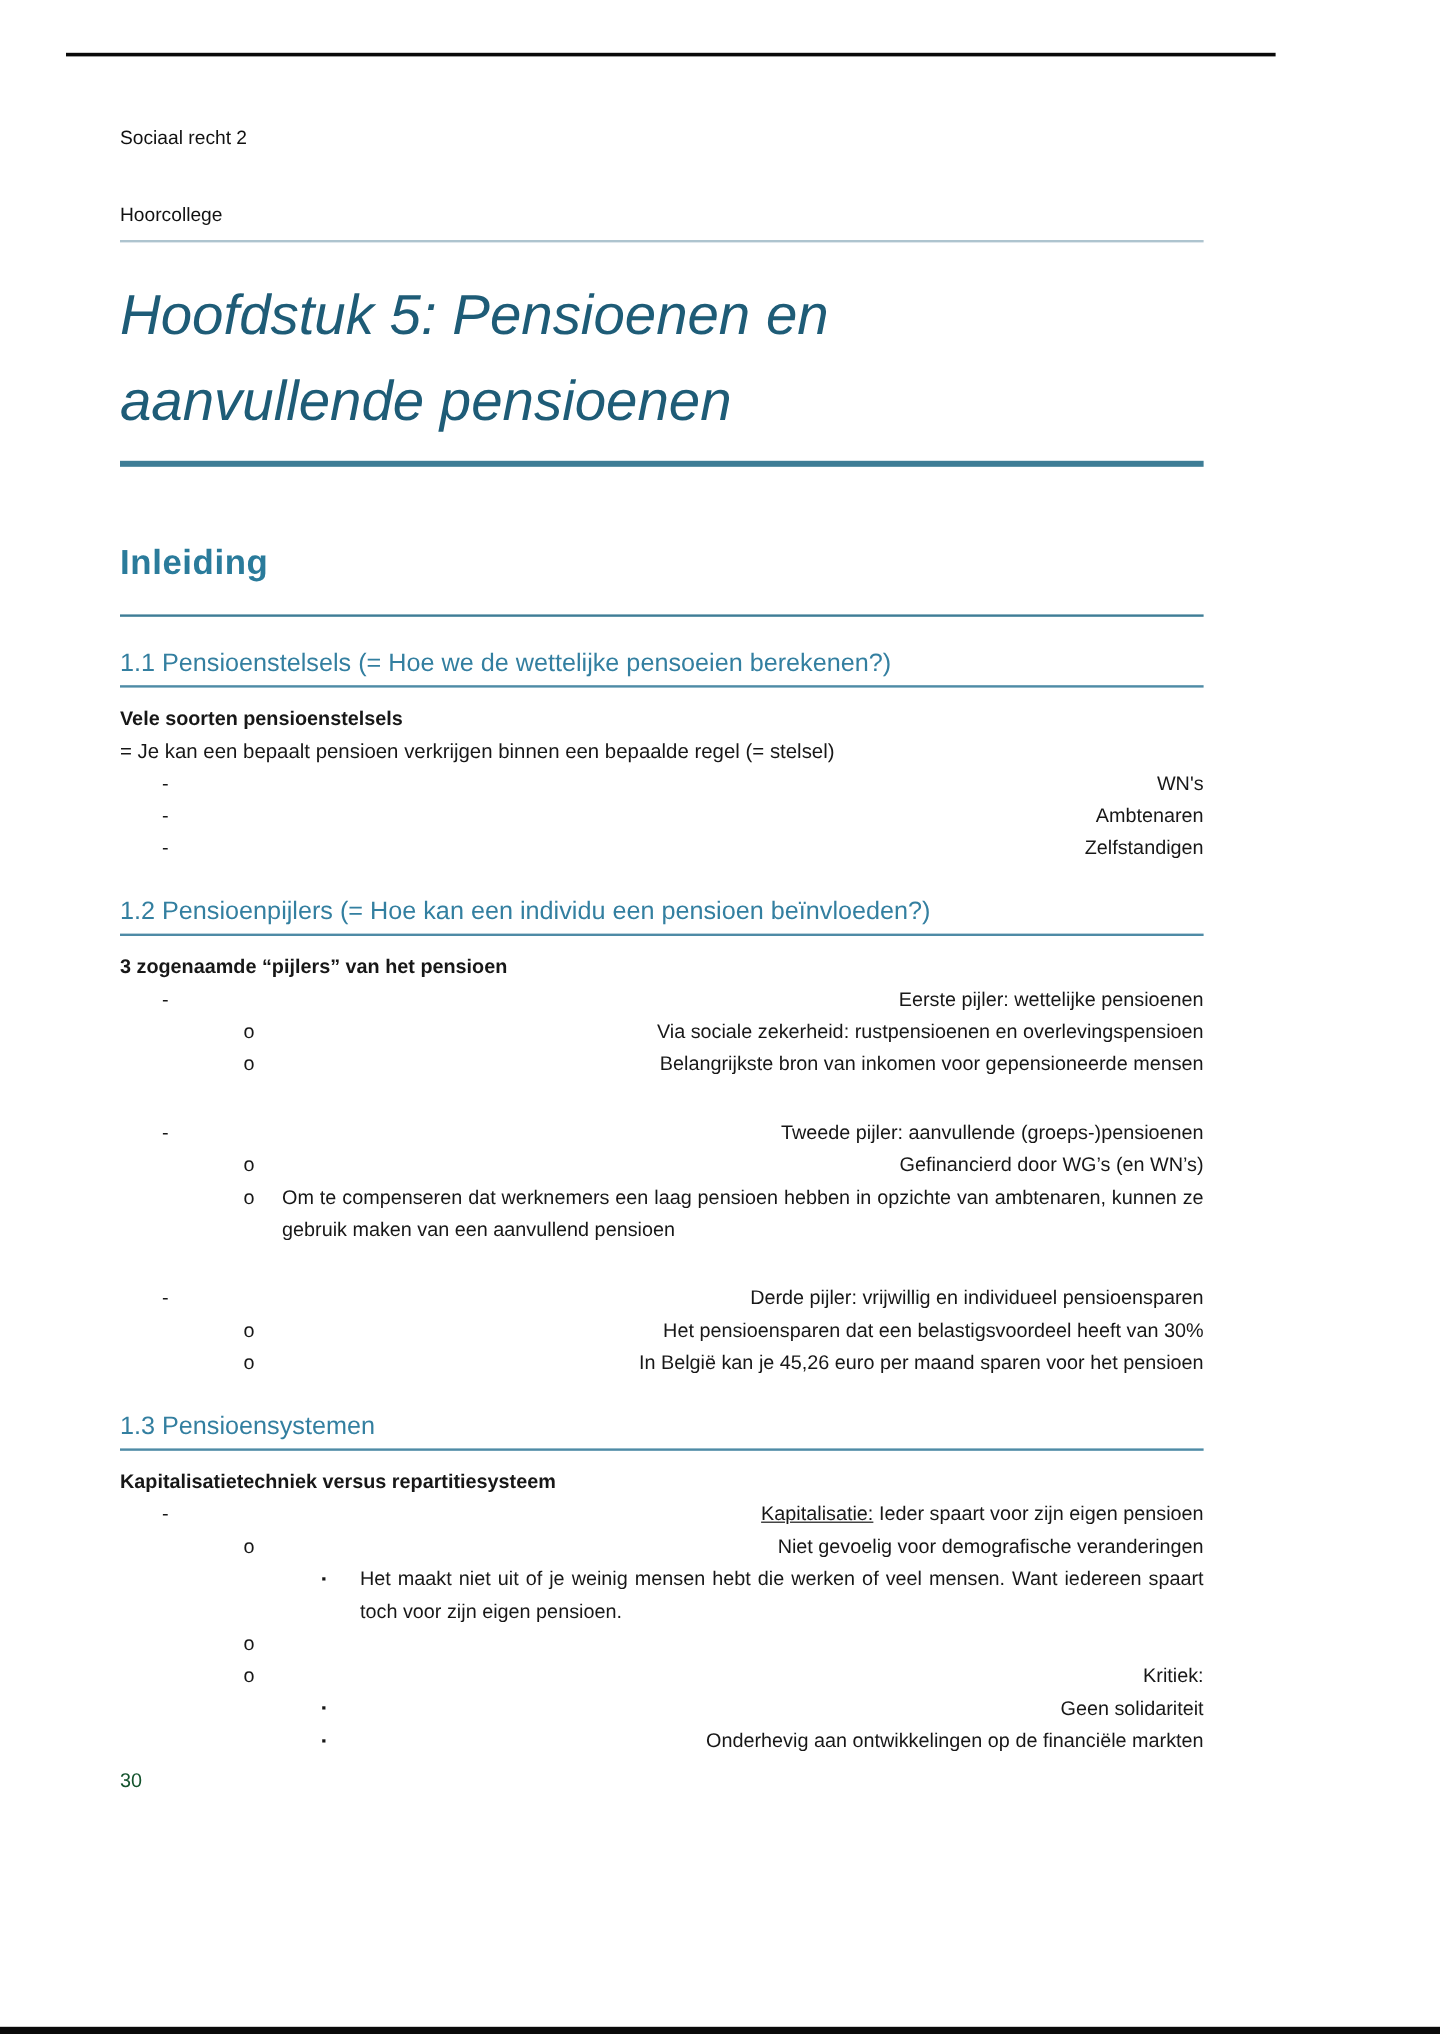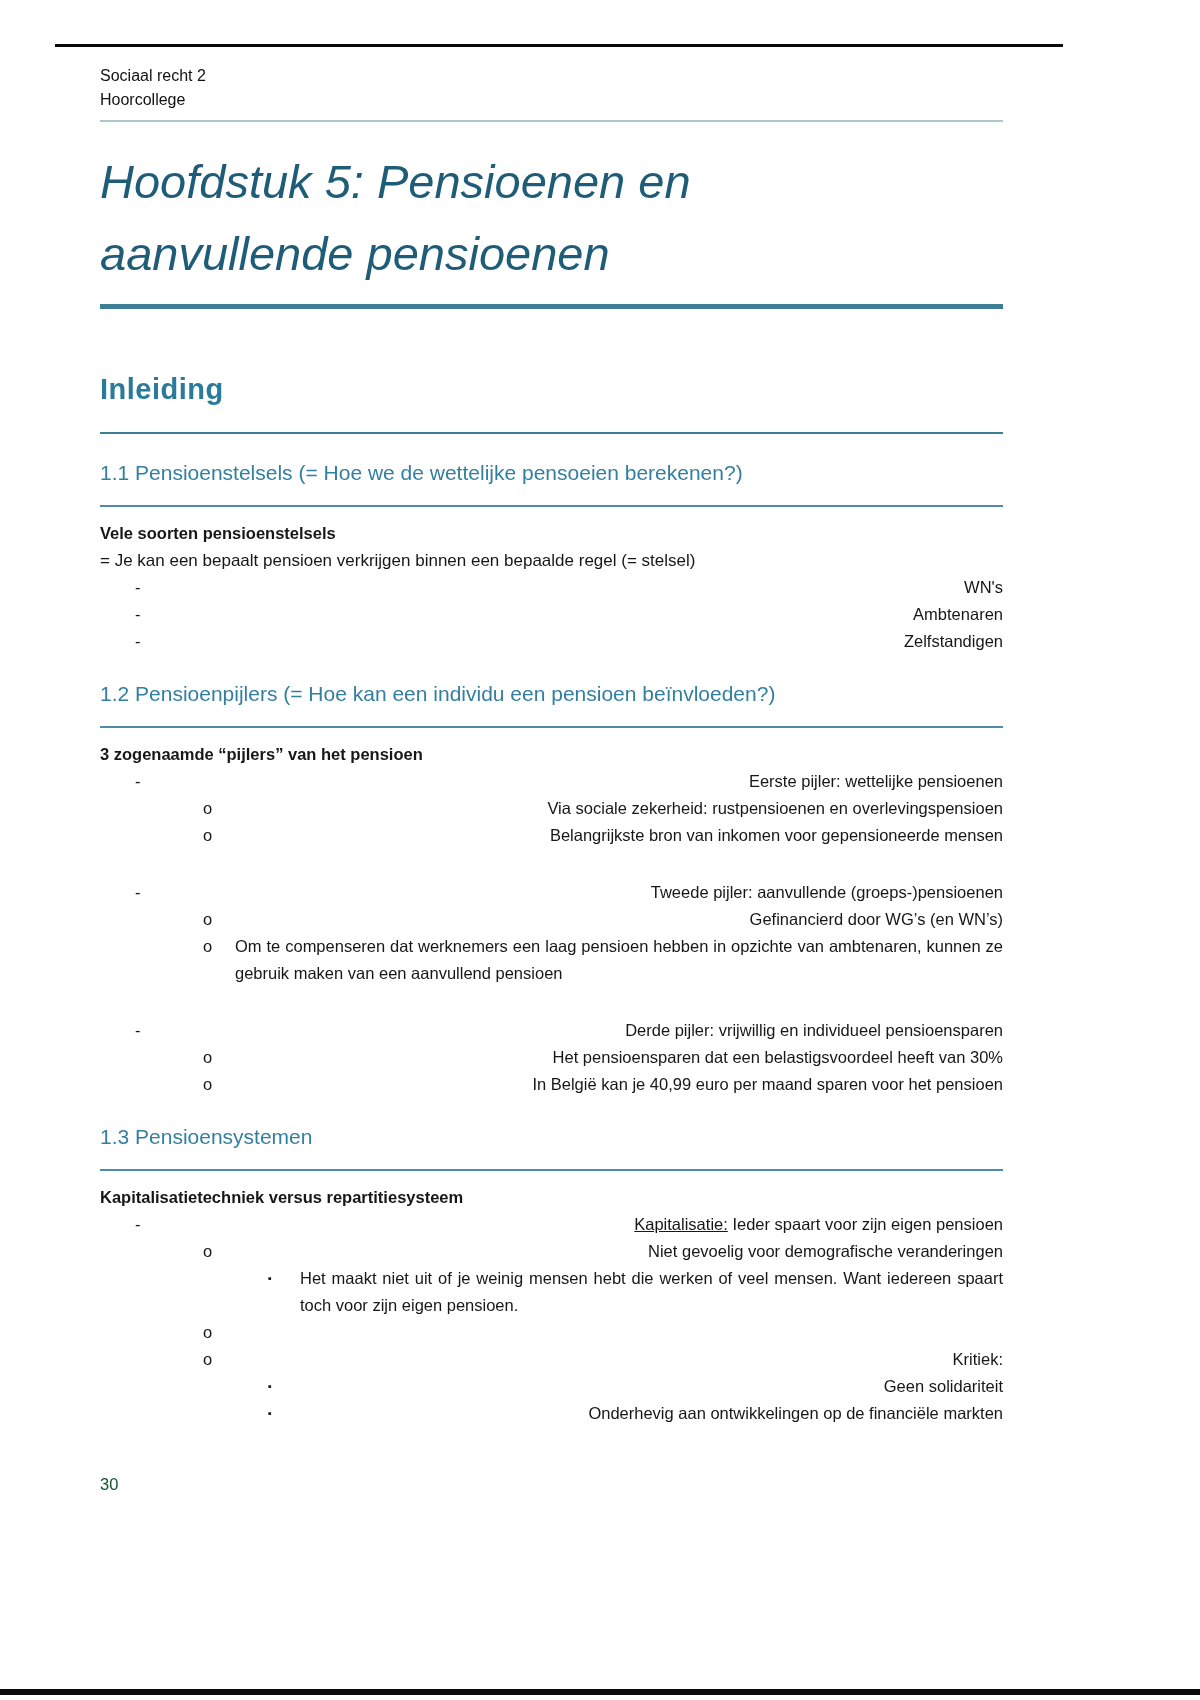--- a/index.html
+++ b/index.html
@@ -6,37 +6,37 @@
   html, body { background: #ffffff; }
   body {
     width: 1200px; height: 1700px; position: relative; overflow: hidden;
     font-family: "Liberation Sans", sans-serif;
     color: #171717;
   }
   .top-line { position: absolute; top: 44px; left: 55px; width: 1008px; height: 3px; background: #0a0a0a; }
   .bottom-line { position: absolute; top: 1689px; left: 0; width: 1200px; height: 6px; background: #0a0a0a; }
   .content { position: absolute; top: 0; left: 0; width: 1200px; padding: 64px 197px 0 100px; }
 
-  .hdr-line { font-size: 16px; line-height: 24px; color: #111; }
+  .hdr-line { font-size: 16px; line-height: 24px; color: #111; margin-top: 40px; }
   .hdr-rule { height: 0; border-bottom: 2px solid #aec4cf; margin-top: 8px; }
 
   .doc-title {
     margin-top: 24px; font-style: italic; font-weight: 400;
     font-size: 47px; line-height: 72px; text-align: left; color: #1e5c77;
   }
   .t-line { display: block; }
   .title-rule { height: 5px; background: #3e7d96; margin-top: 14px; }
 
   .h1 {
     margin-top: 64px; font-size: 29px; font-weight: 700; color: #2a7b9b;
     padding-bottom: 26px; border-bottom: 2px solid #3e7d96; letter-spacing: 0.5px;
   }
   .h2 {
     margin-top: 27px; font-size: 21px; font-weight: 400; color: #337fa0;
-    padding-bottom: 20px; border-bottom: 2px solid #4e8ba6;
+    padding-bottom: 6px; border-bottom: 2px solid #4e8ba6;
   }
 
   .lead { margin-top: 13px; font-size: 16.5px; font-weight: 700; line-height: 27px; }
   .body-line { font-size: 17px; line-height: 27px; }
 
   .li { display: flex; font-size: 16.5px; line-height: 27px; }
   .l1 { padding-left: 35px; }
   .l1 .m { width: 35px; flex: 0 0 35px; }
   .l2 { padding-left: 103px; }
   .l2 .m { width: 32px; flex: 0 0 32px; }
@@ -119,21 +119,21 @@
   <div class="li l1 group-gap">
     <span class="m">-</span>
     <span class="text">Derde pijler: vrijwillig en individueel pensioensparen</span>
   </div>
   <div class="li l2">
     <span class="m">o</span>
     <span class="text">Het pensioensparen dat een belastigsvoordeel heeft van 30%</span>
   </div>
   <div class="li l2">
     <span class="m">o</span>
-    <span class="text">In België kan je 40,99 euro per maand sparen voor het pensioen</span>
+    <span class="text">In België kan je 45,26 euro per maand sparen voor het pensioen</span>
   </div>
 
   <div class="h2">1.3 Pensioensystemen</div>
   <div class="lead">Kapitalisatietechniek versus repartitiesysteem</div>
 
   <div class="li l1">
     <span class="m">-</span>
     <span class="text"><span class="u">Kapitalisatie:</span><span> Ieder spaart voor zijn eigen pensioen</span></span>
   </div>
   <div class="li l2">

